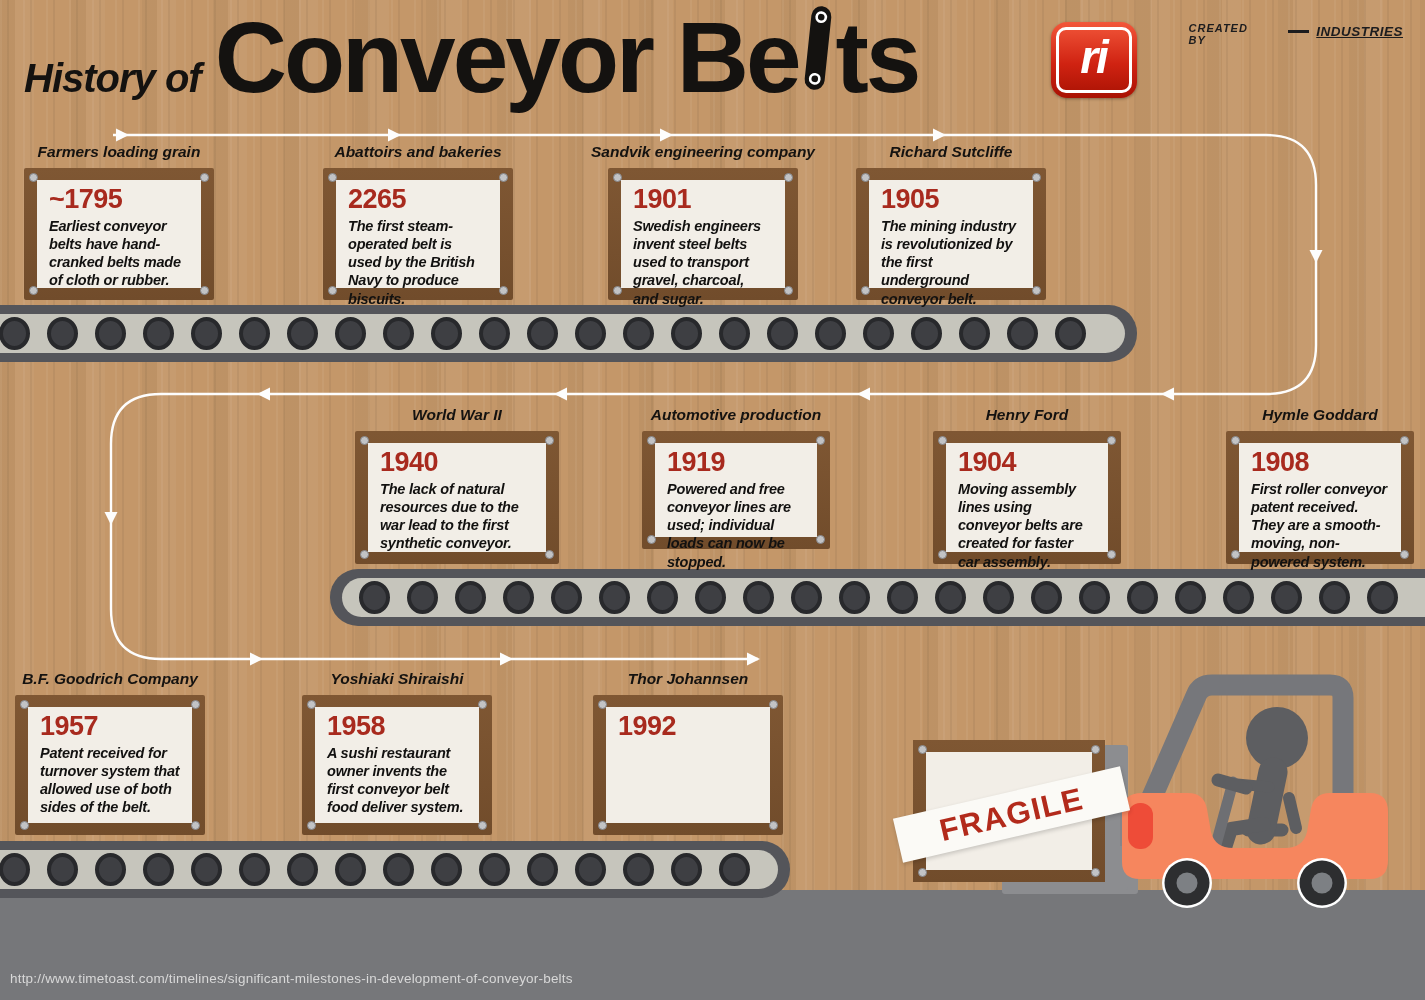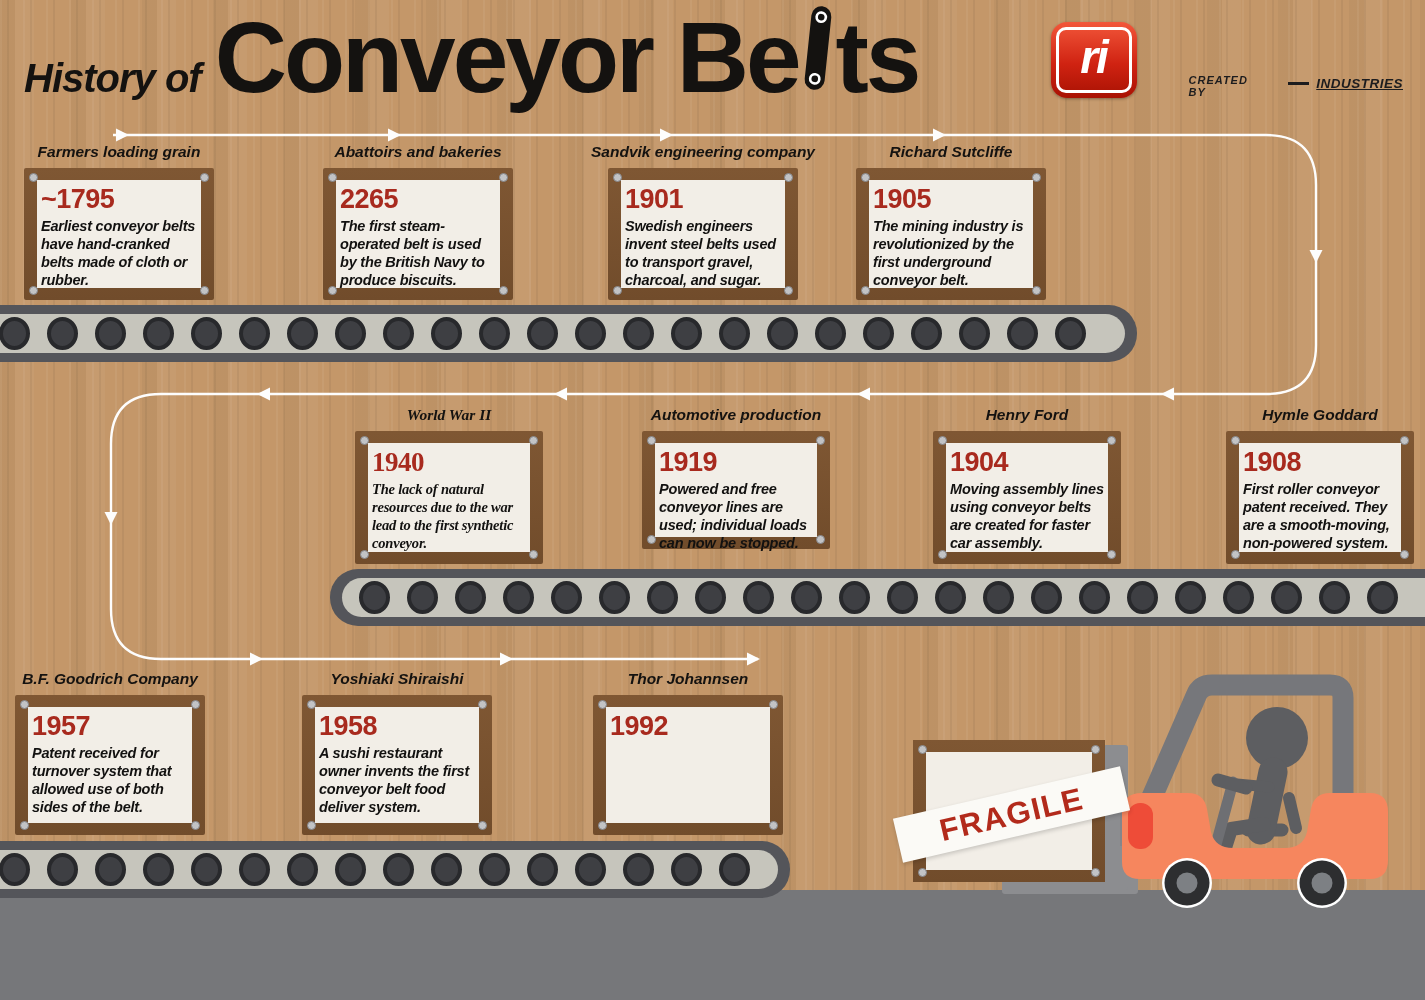--- a/index.html
+++ b/index.html
@@ -25,21 +25,21 @@
     background-image:
       repeating-linear-gradient(90deg, rgba(255,255,255,0.055) 0 2px, rgba(0,0,0,0) 2px 7px, rgba(0,0,0,0.05) 7px 9px, rgba(0,0,0,0) 9px 23px),
       repeating-linear-gradient(90deg, rgba(0,0,0,0.035) 0 15px, rgba(255,255,255,0.04) 15px 34px, rgba(0,0,0,0) 34px 71px);
   }
   
   .title-row{position:absolute;left:24px;top:4px;display:flex;align-items:baseline;color:var(--ink);}
   .title-prefix{font-size:40px;font-weight:bold;font-style:italic;letter-spacing:-1px;margin-right:14px;}
   .title-main{font-size:100px;font-weight:bold;letter-spacing:-3px;line-height:1;display:flex;align-items:baseline;}
   .link-glyph{display:inline-block;height:88px;width:34px;vertical-align:baseline;margin:0 1px -2px 2px;}
   
-  .logo{position:absolute;right:22px;top:22px;display:flex;align-items:flex-end;gap:10px;}
+  .logo{position:absolute;right:22px;top:22px;display:flex;align-items:flex-start;gap:10px;}
   .logo-mark{position:relative;width:86px;height:76px;border-radius:16px;
     background:linear-gradient(180deg,#f2573a,#d02312 55%,#a81203);
     display:flex;align-items:center;justify-content:center;box-shadow:0 1px 3px rgba(0,0,0,.35);}
   .logo-mark-inner{position:absolute;inset:5px;border:3px solid #fff;border-radius:10px;}
   .logo-mono{position:relative;color:#fff;font-style:italic;font-weight:bold;font-size:46px;letter-spacing:-2px;line-height:1;padding-bottom:6px;}
   .logo-text{display:flex;flex-direction:row;align-items:flex-start;gap:40px;}
   .logo-created{font-size:11px;font-weight:bold;font-style:italic;letter-spacing:1px;color:#1c1c1e;margin-left:42px;}
   .logo-brand{font-size:46px;font-weight:bold;font-style:italic;letter-spacing:1px;color:#27282b;line-height:.95;}
   .logo-subrow{display:flex;align-items:center;width:100%;margin-top:2px;}
   .logo-line{flex:1;height:3px;background:#1c1c1e;margin-right:7px;}
@@ -53,21 +53,21 @@
   .belt.cap-left{border-radius:28px 0 0 28px;}
   .belt-inner{position:absolute;top:9px;height:39px;background:var(--belt-light);}
   .cap-right .belt-inner{left:0;right:12px;border-radius:0 20px 20px 0;}
   .cap-left .belt-inner{left:12px;right:0;border-radius:20px 0 0 20px;}
   .roller{position:absolute;width:31px;height:33px;border-radius:50%;
     background:var(--roller-fill);border:4px solid var(--roller-edge);box-sizing:border-box;top:12px;}
   
   .card{position:absolute;background:linear-gradient(#7f5733,#714c2b);border-radius:2px;}
   .card-label{position:absolute;left:-30px;right:-30px;top:-25px;text-align:center;
     font-size:15.5px;font-weight:bold;font-style:italic;color:var(--ink);}
-  .card-panel{position:absolute;left:13px;right:13px;top:12px;bottom:12px;background:var(--panel);padding:5px 4px;box-sizing:border-box;}
+  .card-panel{position:absolute;left:13px;right:13px;top:12px;bottom:12px;background:var(--panel);padding:5px 12px;box-sizing:border-box;}
   .card-year{font-size:27px;font-weight:bold;color:var(--year);line-height:1.1;margin-bottom:2px;letter-spacing:-.5px;}
   .card-text{font-size:14.5px;font-weight:bold;font-style:italic;color:#121110;line-height:1.26;letter-spacing:-.2px;}
   .nail{position:absolute;width:7px;height:7px;border-radius:50%;background:#c2c3c5;border:1px solid #85868a;box-sizing:content-box;}
   .nail.tl{left:5px;top:5px;} .nail.tr{right:5px;top:5px;}
   .nail.bl{left:5px;bottom:5px;} .nail.br{right:5px;bottom:5px;}
   
   .crate{position:absolute;left:913px;top:740px;width:192px;height:142px;background:linear-gradient(#7f5733,#714c2b);}
   .fragile-banner{position:absolute;left:-18px;top:52px;width:233px;height:45px;background:#fbfaf6;
     transform:rotate(-13deg);display:flex;align-items:center;justify-content:center;
     box-shadow:0 2px 4px rgba(0,0,0,.18);}
@@ -241,21 +241,21 @@
         <div class="card-label">Richard Sutcliffe</div>
         <div class="nail tl"></div>
         <div class="nail tr"></div>
         <div class="nail bl"></div>
         <div class="nail br"></div>
         <div class="card-panel">
           <div class="card-year">1905</div>
           <div class="card-text">The mining industry is revolutionized by the first underground conveyor belt.</div>
         </div>
       </div>
-      <div class="card" style="left: 355px; top: 431px; width: 188px; height: 133px; font-family: Liberation Serif, serif;">
+      <div class="card" style="left: 355px; top: 431px; width: 204px; height: 133px;">
         <div class="card-label">World War II</div>
         <div class="nail tl"></div>
         <div class="nail tr"></div>
         <div class="nail bl"></div>
         <div class="nail br"></div>
         <div class="card-panel">
           <div class="card-year">1940</div>
           <div class="card-text">The lack of natural resources due to the war lead to the first synthetic conveyor.</div>
         </div>
       </div>
@@ -359,13 +359,14 @@
     <div class="nail tl"></div>
     <div class="nail tr"></div>
     <div class="nail bl"></div>
     <div class="nail br"></div>
     <div class="card-panel"></div>
     <div class="fragile-banner">
       <span class="fragile-text">FRAGILE</span>
     </div>
   </div>
 
+  <div class="source-url">http://www.timetoast.com/timelines/significant-milestones-in-development-of-conveyor-belts</div>
 </div>
 
 </body></html>

